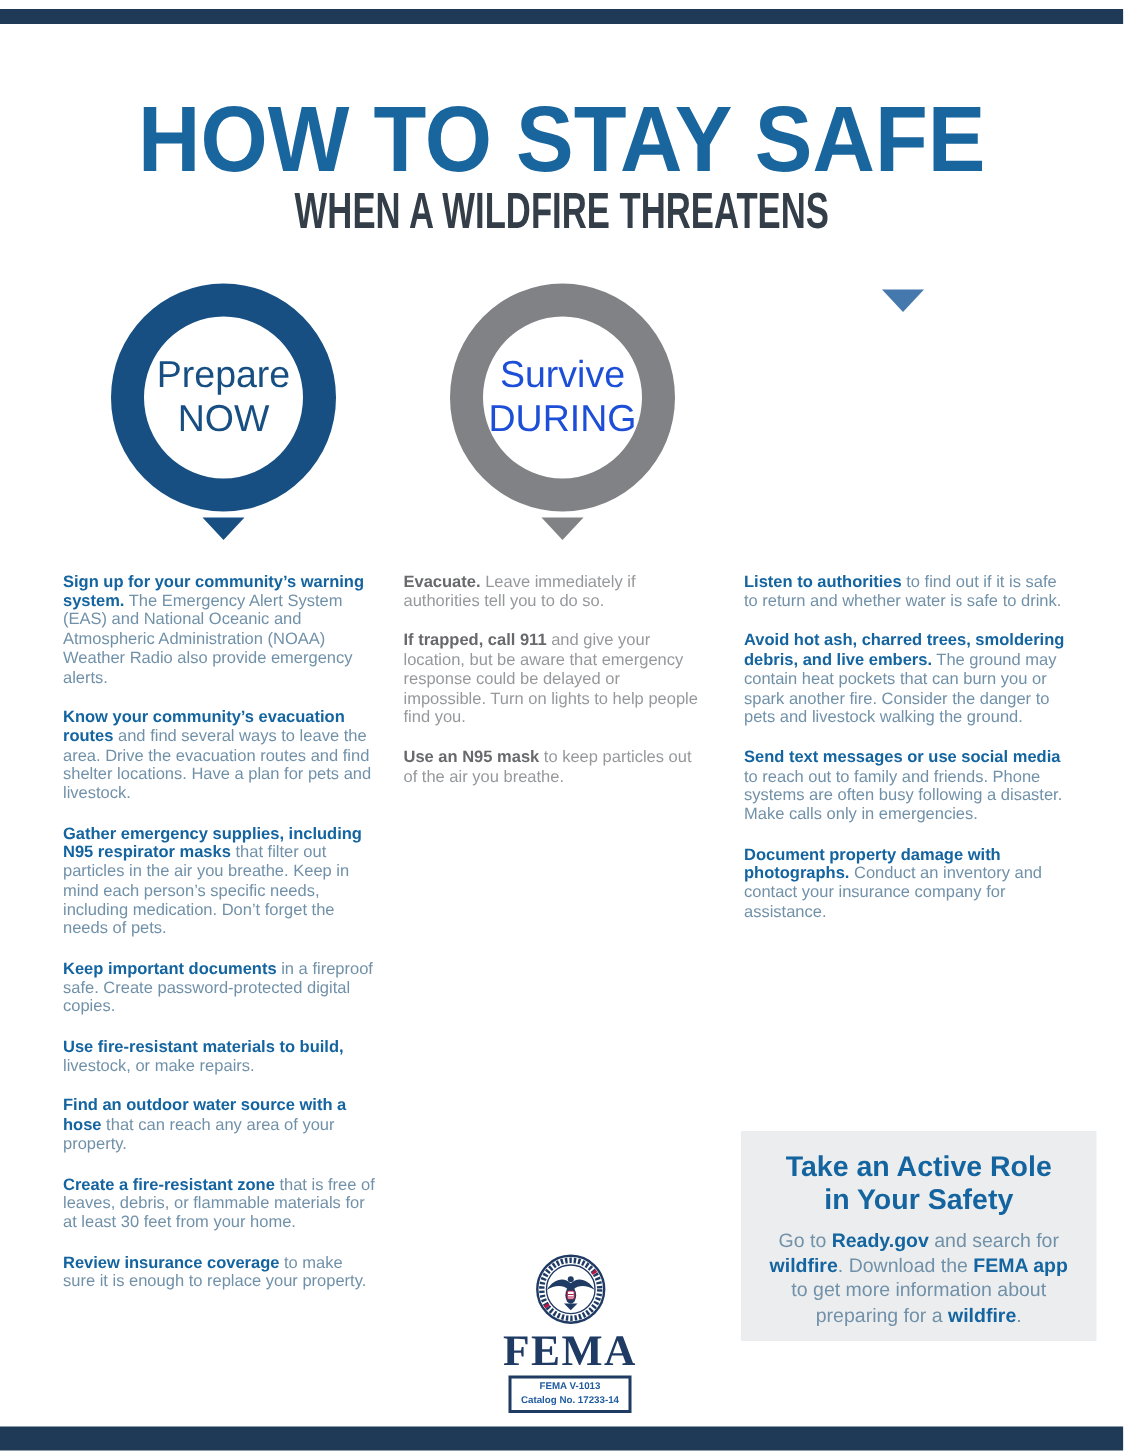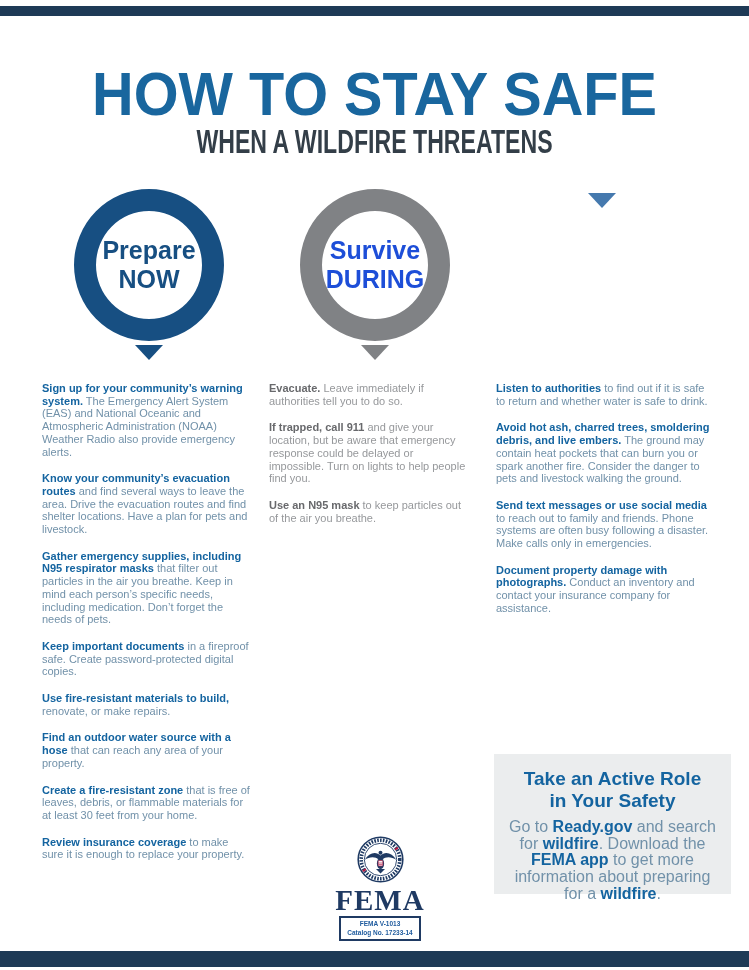--- a/index.html
+++ b/index.html
@@ -17,40 +17,40 @@
          transform:scaleX(.68);transform-origin:center;white-space:nowrap;}
 
   .phase{position:absolute;top:189px;width:150px;text-align:center;}
   .phase-prepare{left:74px;}
   .phase-survive{left:300px;}
   .phase-besafe{left:527px;}
   .ring{width:150px;height:152px;border-radius:50%;background:#fff;box-sizing:border-box;
         border:22px solid #174f82;display:flex;align-items:center;justify-content:center;}
   .phase-survive .ring{border-color:#808285;}
   .phase-besafe .ring{border-color:#4579ae;}
-  .ring-label{font-size:25px;font-weight:bold;line-height:29px;color:#174f82;white-space:nowrap;}
+  .ring-label{font-size:25px;font-weight:normal;line-height:29px;color:#174f82;white-space:nowrap;}
   .phase-survive .ring-label{color:#1d4ed8;}
   .phase-besafe .ring-label{color:#174f82;}
   .tip{width:0;height:0;margin:4px auto 0;border-left:14px solid transparent;
        border-right:14px solid transparent;border-top:15px solid #174f82;}
   .phase-survive .tip{border-top-color:#808285;}
   .phase-besafe .tip{border-top-color:#4579ae;}
 
   .col{position:absolute;top:382px;font-size:11px;line-height:12.7px;color:#7191a9;}
   .col p{margin:0 0 14px 0;}
   .col .b{font-weight:bold;color:#1464a0;}
   .col-1{left:42px;width:208px;}
   .col-2{left:269px;width:200px;color:#96989b;}
   .col-2 .b{color:#68696c;}
   .col-3{left:496px;width:214px;}
 
   .cta{position:absolute;left:494px;top:754px;width:237px;height:140px;background:#ebedee;
        text-align:center;}
   .cta h2{margin:14px 8px 7px 8px;font-size:19px;line-height:22px;color:#1464a0;}
-  .cta-body{font-size:16px;line-height:16.7px;color:#7191a9;padding:0 12px;}
+  .cta-body{font-size:13px;line-height:16.7px;color:#7191a9;padding:0 12px;}
   .cta .b{font-weight:bold;color:#1464a0;}
 
   .fema-logo{position:absolute;left:300px;top:836px;width:160px;text-align:center;}
   .fema-word{font-family:"Liberation Serif",serif;font-size:29px;font-weight:bold;
              color:#1f3a63;line-height:25px;letter-spacing:1px;margin-top:1px;}
   .catalog{display:inline-block;border:2px solid #1f3a63;background:#fff;margin-top:3px;
            padding:2px 6px;font-size:6.5px;line-height:8.5px;font-weight:bold;color:#1f5b9e;
            text-align:center;white-space:nowrap;}
 </style>
 </head>
@@ -85,21 +85,21 @@
 
   <div class="phase phase-besafe">
     <div class="tip"></div>
   </div>
 
   <div class="col col-1">
     <p><span class="b">Sign up for your community’s warning system.</span><span> The Emergency Alert System (EAS) and National Oceanic and Atmospheric Administration (NOAA) Weather Radio also provide emergency alerts.</span></p>
     <p><span class="b">Know your community’s evacuation routes</span><span> and find several ways to leave the area. Drive the evacuation routes and find shelter locations. Have a plan for pets and livestock.</span></p>
     <p><span class="b">Gather emergency supplies, including N95 respirator masks</span><span> that filter out particles in the air you breathe. Keep in mind each person’s specific needs, including medication. Don’t forget the needs of pets.</span></p>
     <p><span class="b">Keep important documents</span><span> in a fireproof safe. Create password-protected digital copies.</span></p>
-    <p><span class="b">Use fire-resistant materials to build,</span><span> renovate, or make repairs.</span></p>
+    <p><span class="b">Use fire-resistant materials to build,</span><span> livestock, or make repairs.</span></p>
     <p><span class="b">Find an outdoor water source with a hose</span><span> that can reach any area of your property.</span></p>
     <p><span class="b">Create a fire-resistant zone</span><span> that is free of leaves, debris, or flammable materials for at least 30 feet from your home.</span></p>
     <p><span class="b">Review insurance coverage</span><span> to make sure it is enough to replace your property.</span></p>
   </div>
 
   <div class="col col-2">
     <p><span class="b">Evacuate.</span><span> Leave immediately if authorities tell you to do so.</span></p>
     <p><span class="b">If trapped, call 911</span><span> and give your location, but be aware that emergency response could be delayed or impossible. Turn on lights to help people find you.</span></p>
     <p><span class="b">Use an N95 mask</span><span> to keep particles out of the air you breathe.</span></p>
   </div>

